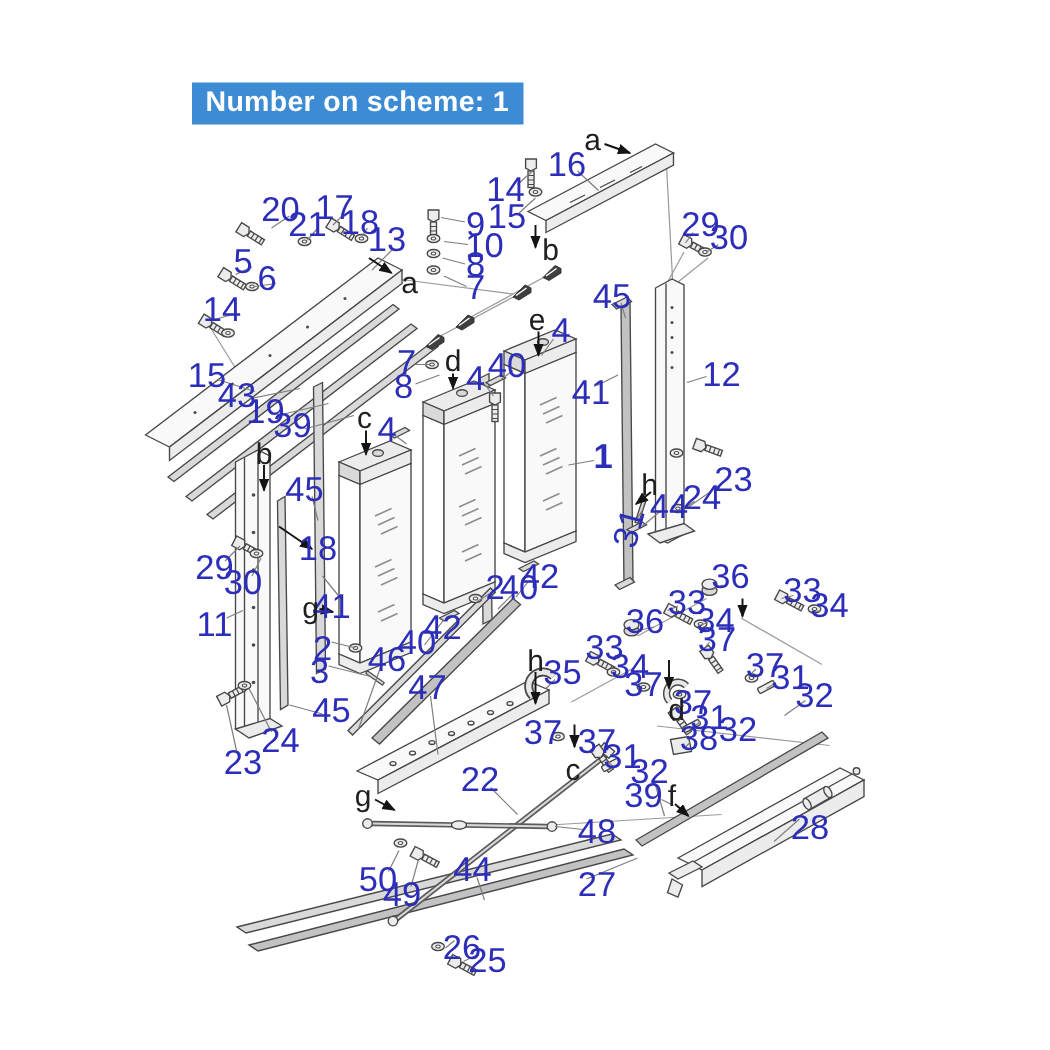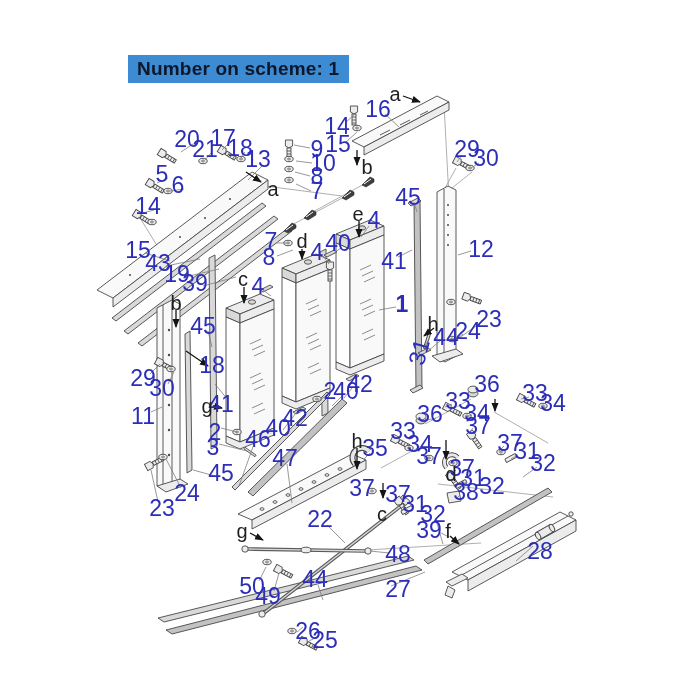--- a/index.html
+++ b/index.html
@@ -414,14 +414,14 @@
         <text x="451" y="474" class="letter">d</text>
         <text x="358" y="214" class="letter">e</text>
         <text x="448" y="531" class="letter">f</text>
         <text x="207" y="406" class="letter">g</text>
         <text x="242" y="531" class="letter">g</text>
         <text x="433" y="324" class="letter">h</text>
         <text x="357" y="441" class="letter">h</text>
       </g>
   </svg>
 
-  <div class="hdr" style="background: rgb(61, 140, 211); color: #0f172a;">Number on scheme: 1</div>
+  <div class="hdr" style="background: rgb(61, 140, 211); color: #ffffff;">Number on scheme: 1</div>
 </div>
 
 </body></html>

